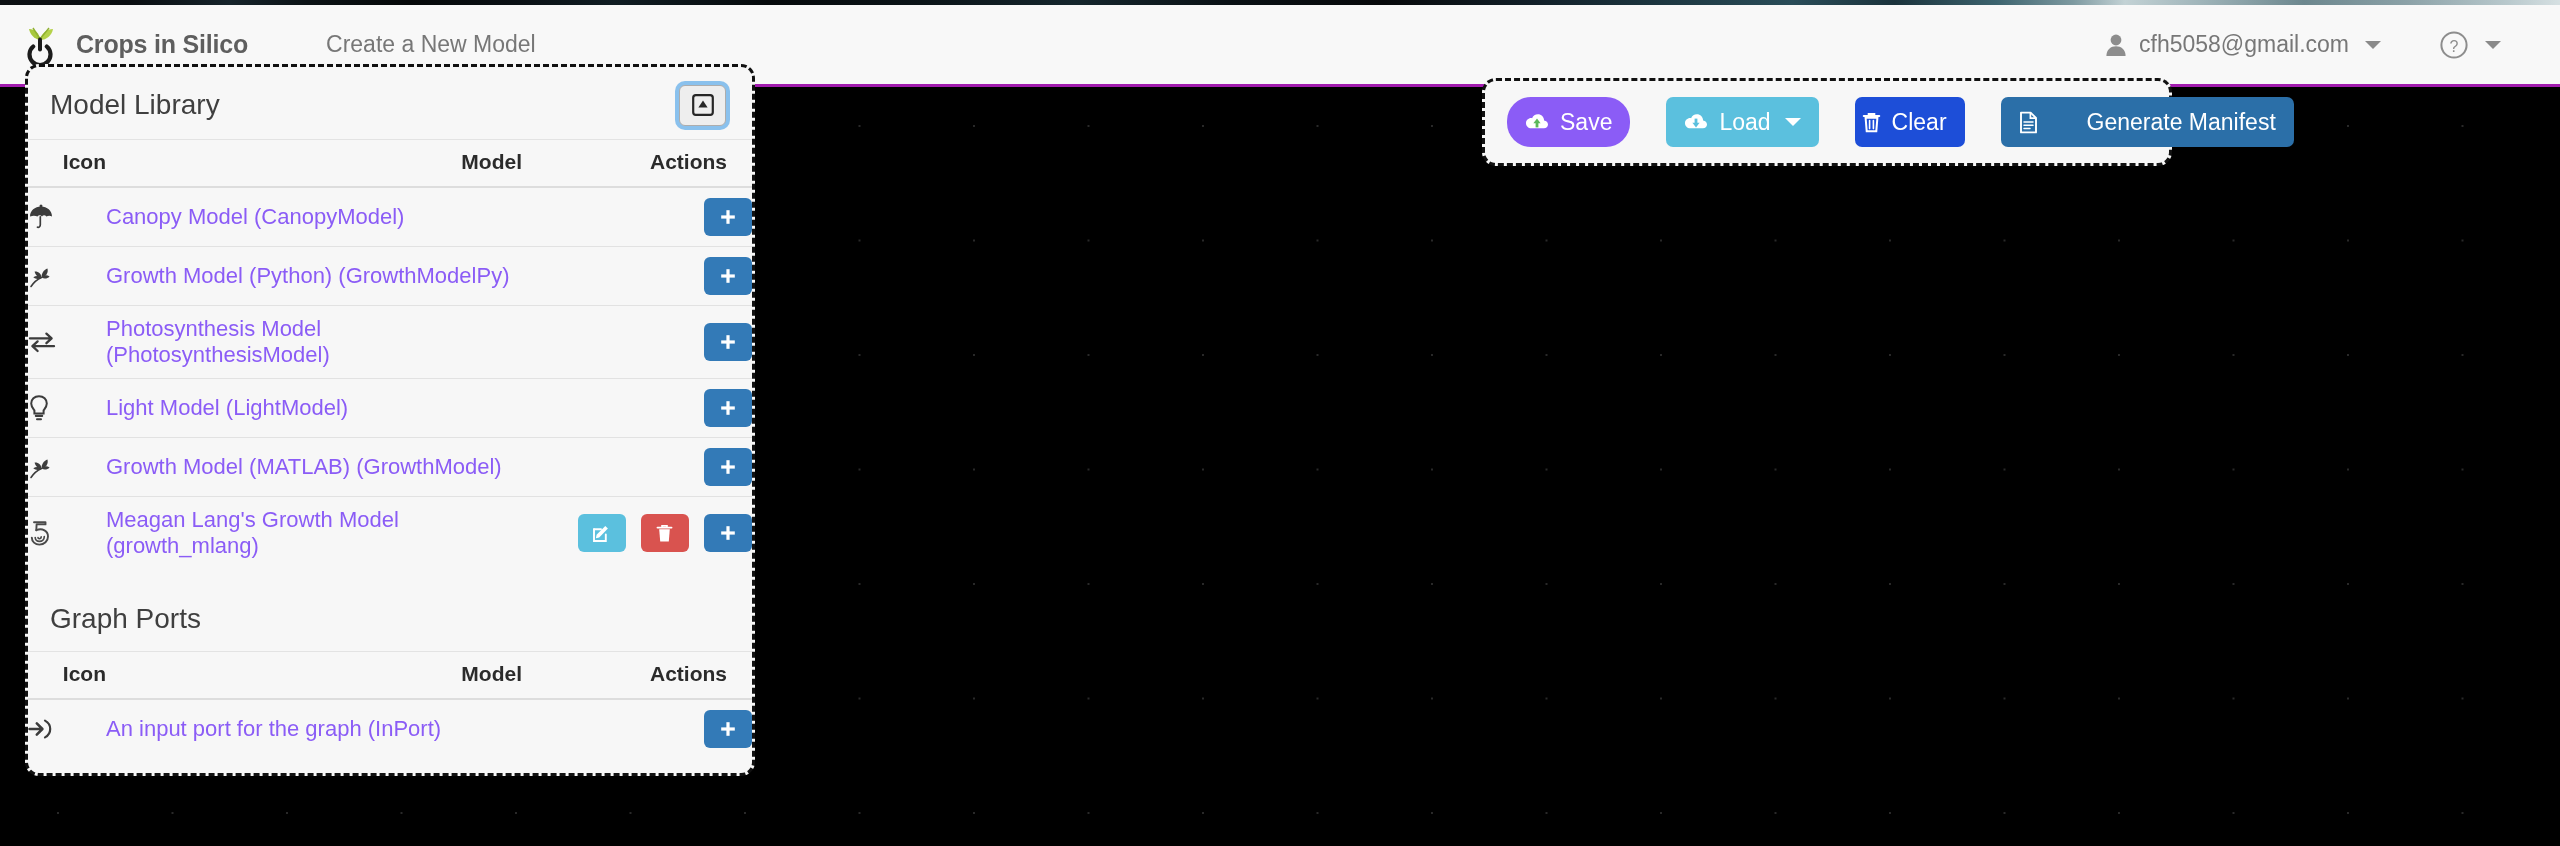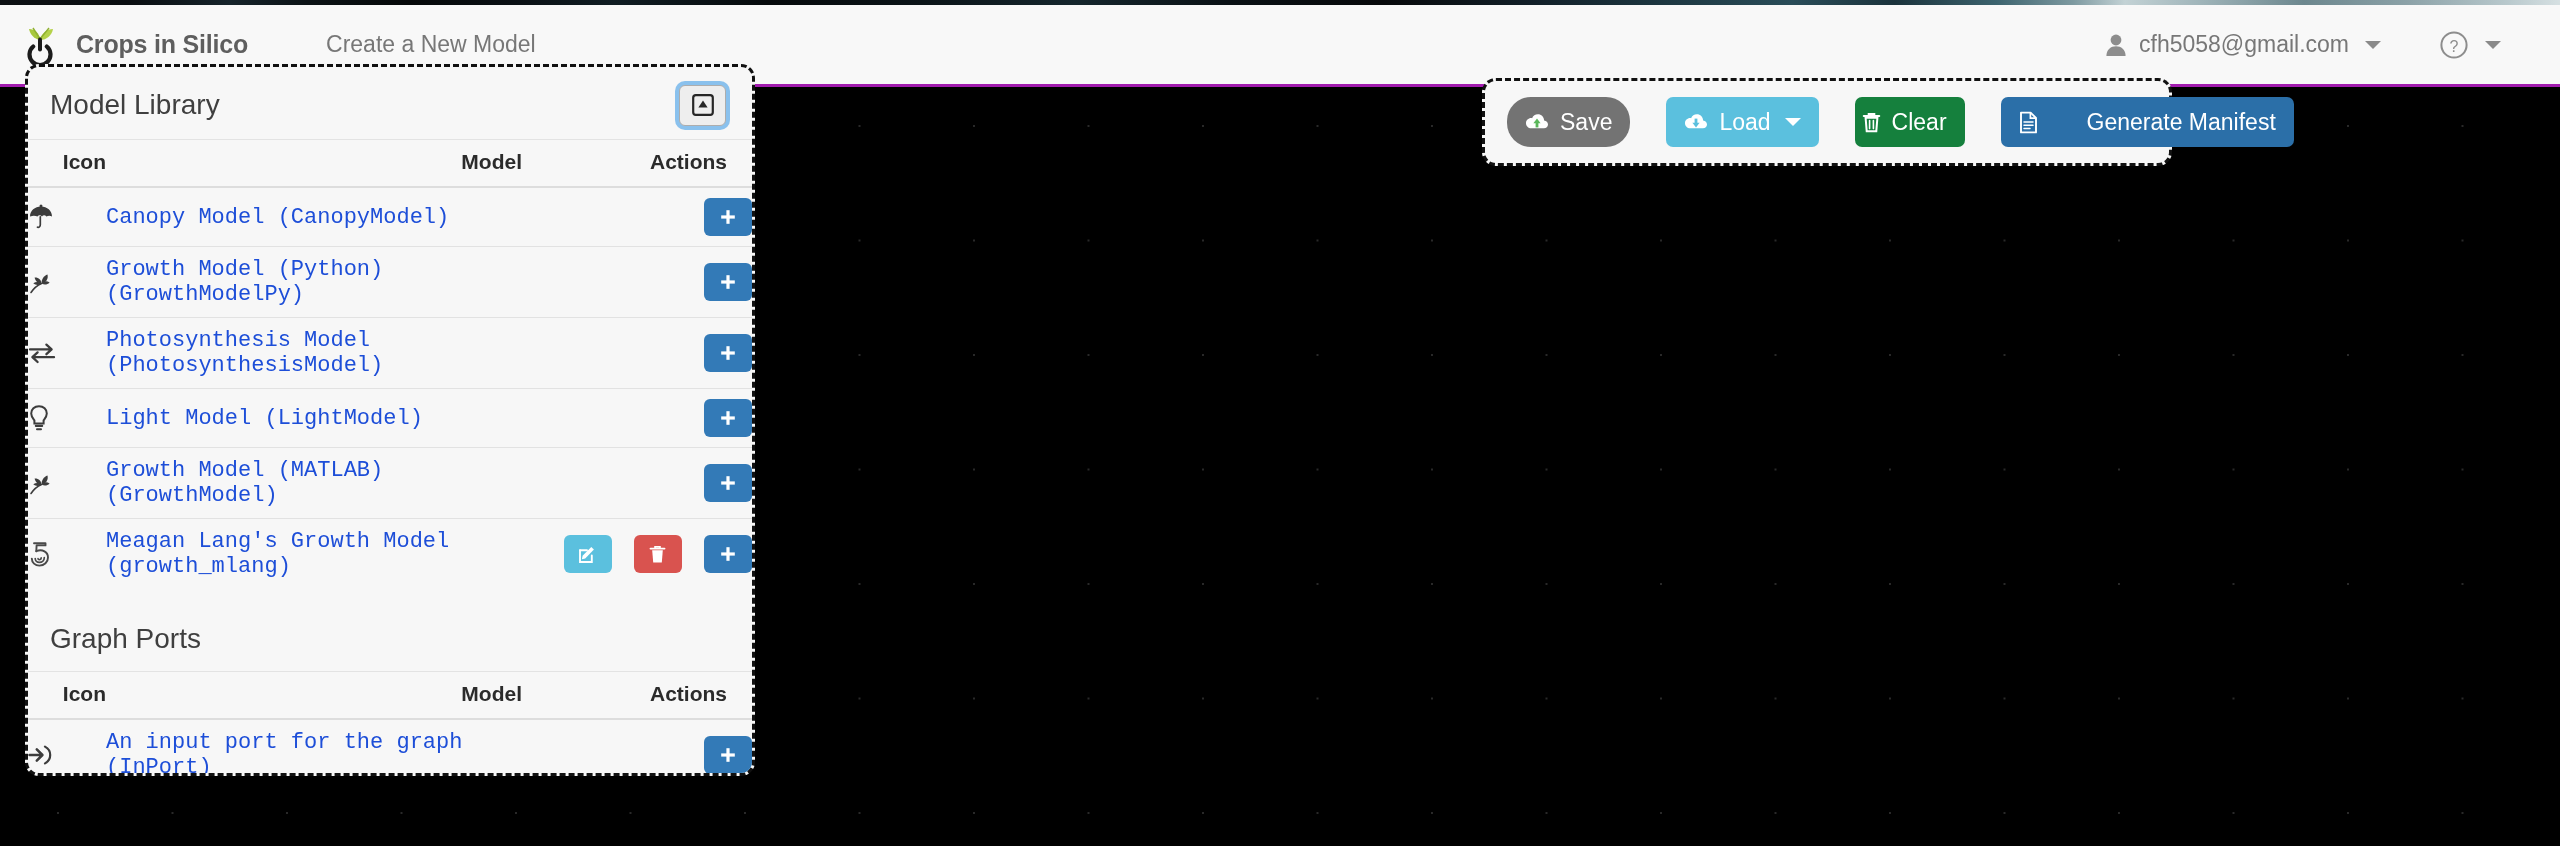--- a/index.html
+++ b/index.html
@@ -164,26 +164,25 @@
     padding: 10px 0 12px 0;
     border-bottom: 2px solid #dddddd;
     border-top: 1px solid #e3e3e3;
   }
   table.model-table th.col-icon { width: 78px; padding-left: 22px; }
   table.model-table th.col-model { width: auto; }
   table.model-table th.col-actions { text-align: right; padding-right: 25px; width: 230px; }
 
   table.model-table td {
     font-size: 22px;
-    color: #1d4ed8;
+    color: #8b5cf6;
     padding: 10px 0;
     border-top: 1px solid #e2e2e2;
     vertical-align: middle;
     height: 53px;
-    font-family: Liberation Mono, monospace;
   }
   table.model-table tr:first-child td { border-top: none; }
   td.cell-icon {
     padding-left: 22px;
     width: 78px;
     color: #3c3c3c;
   }
   td.cell-actions {
     text-align: right;
     padding-right: 25px;
@@ -232,23 +231,23 @@
     border-radius: 7px;
     color: #fff;
     font-size: 23px;
     font-family: "Liberation Sans", sans-serif;
     cursor: pointer;
     margin-right: 36px;
     white-space: nowrap;
   }
   .tb-btn:last-child { margin-right: 0; }
   .tb-btn .tb-ico { display: inline-flex; align-items: center; margin-right: 11px; }
-  .tb-save { background: #737373; border-radius: 24px; }
+  .tb-save { background: #8b5cf6; border-radius: 24px; }
   .tb-load { background: #5bc0de; }
-  .tb-clear { background: #15803d; padding-left: 7px; }
+  .tb-clear { background: #1d4ed8; padding-left: 7px; }
   .tb-manifest { background: #2b6fa8; gap: 38px; }
   .tb-caret {
     display: inline-block;
     width: 0; height: 0;
     border-left: 8px solid transparent;
     border-right: 8px solid transparent;
     border-top: 8px solid #fff;
     margin-left: 14px;
   }
   svg { display: block; }

